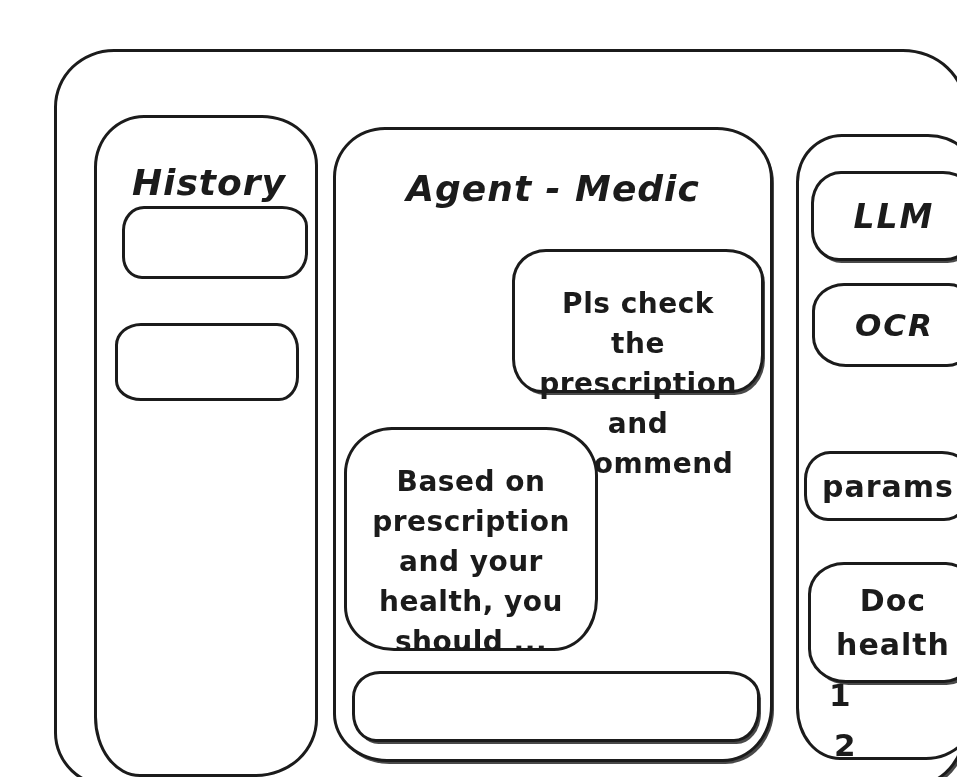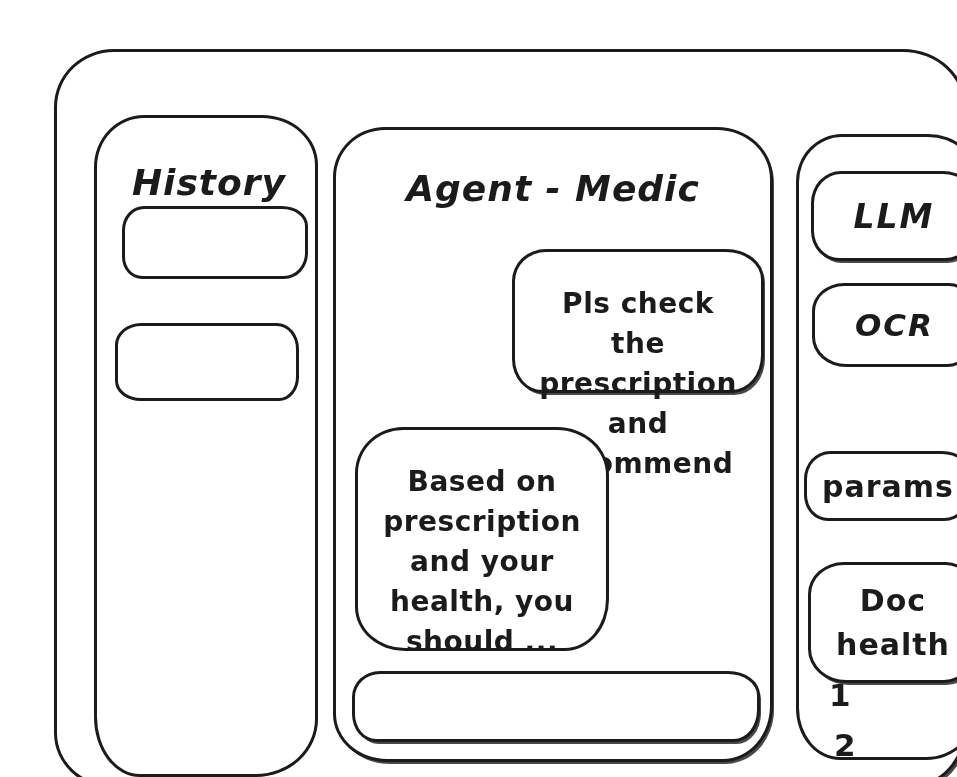--- a/index.html
+++ b/index.html
@@ -80,21 +80,21 @@
     font-size:28px;
     font-weight:bold;
     line-height:40px;
     letter-spacing:0.5px;
   }
   .bubble.user{
     left:176px; top:83px; width:252px; height:144px;
     border-radius:34px 38px 32px 30px / 32px 30px 38px 34px;
   }
   .bubble.agent{
-    left:19px; top:261px; width:254px; height:224px;
+    left:8px; top:261px; width:254px; height:224px;
     border-radius:48px 52px 44px 50px / 46px 48px 52px 44px;
   }
   .chat-input{
     left:16px; top:541px; width:408px; height:71px;
     border-radius:28px 32px 26px 24px / 26px 24px 32px 28px;
     font-family:"DejaVu Sans", sans-serif;
     font-size:26px;
     padding:0 24px;
     outline:none;
     color:var(--ink);

